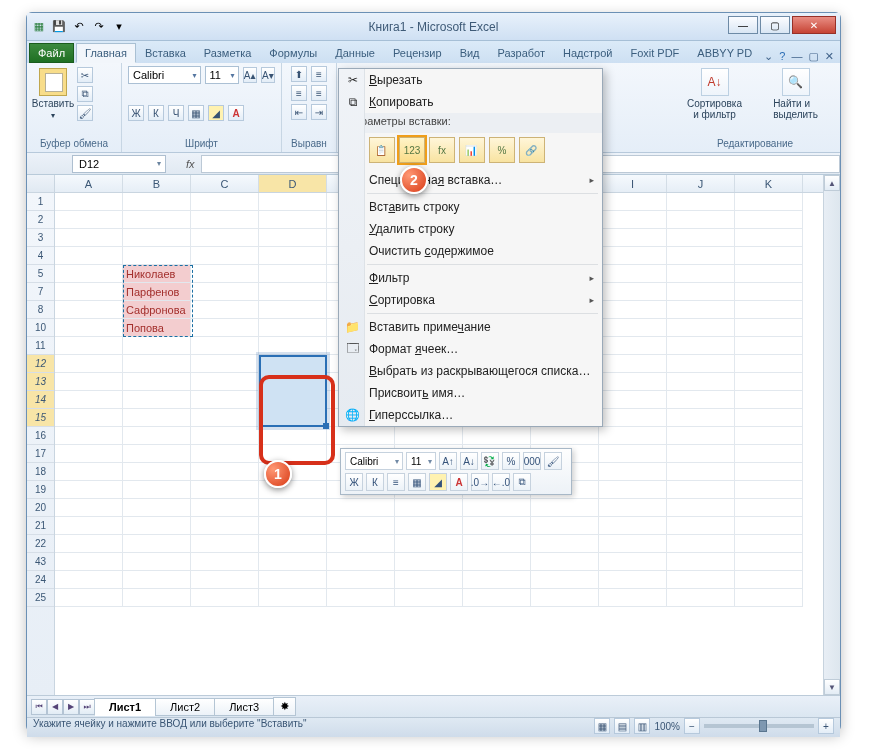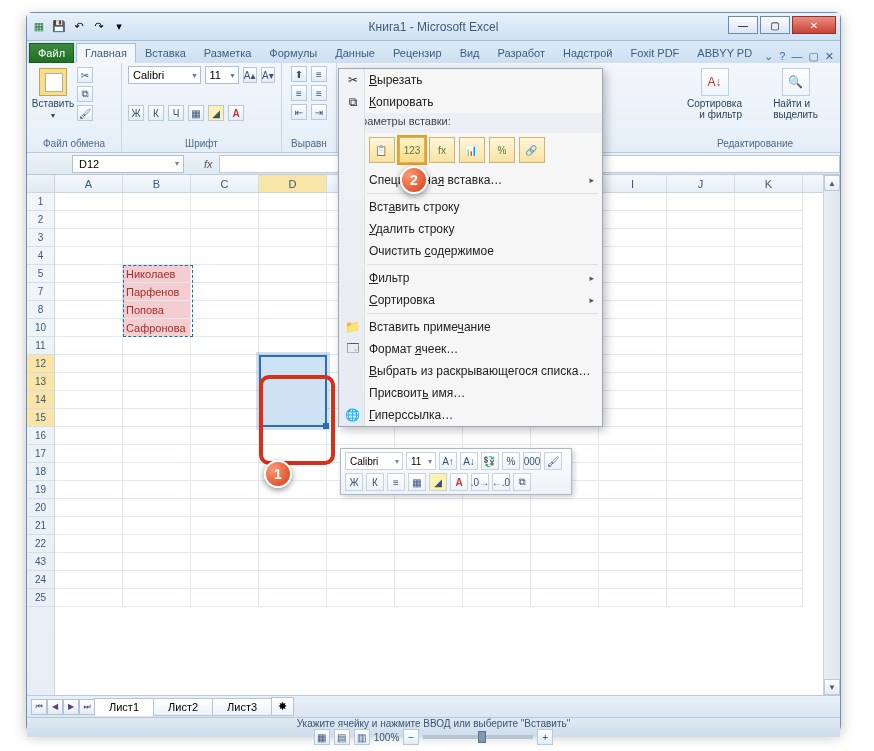--- a/index.html
+++ b/index.html
@@ -26,48 +26,48 @@
   .bigbtn { width:40px; height:56px; display:flex; flex-direction:column; align-items:center; justify-content:center; gap:2px; font-size:10px; color:#2c445c; }
   .bigbtn .icon { width:28px; height:28px; background:#f8dd8a; border:1px solid #c0a74e; }
   .paste-icon { background:linear-gradient(#f5d87e,#eec65d); border:1px solid #b89944; position:relative; }
   .paste-icon::after { content:""; position:absolute; inset:4px 3px 3px 5px; background:#fff; border:1px solid #b7b097; }
   .sb { width:16px; height:16px; border:1px solid #b6c9dc; background:linear-gradient(#fff,#e3edf7); display:flex; align-items:center; justify-content:center; font-size:10px; color:#385373;}
   .sel { height:18px; border:1px solid #abc0d4; background:#fff; font-size:11px; padding:0 14px 0 4px; display:flex; align-items:center; position:relative; }
   .sel::after { content:"▾"; position:absolute; right:3px; font-size:8px; color:#5576a0;}
   .sort-icon { width:28px; height:28px; background:linear-gradient(#fff,#eef4fb); border:1px solid #bcd0e2; display:flex; align-items:center; justify-content:center; font-size:12px;}
 
   .namebox-row { height: 22px; background: linear-gradient(#ecf2f9,#e1e9f2); border-bottom:1px solid #b8cad9; display:flex; align-items:center; font-size:11px; }
-  .namebox { margin-left:45px; width:112px; height:18px; border:1px solid #aebfd0; background:#fff; display:flex; align-items:center; padding:0 18px 0 6px; position:relative;}
+  .namebox { margin-left:45px; width:94px; height:18px; border:1px solid #aebfd0; background:#fff; display:flex; align-items:center; padding:0 18px 0 6px; position:relative;}
   .namebox::after{content:"▾"; position:absolute; right:4px; color:#6b84a0; font-size:8px;}
   .fx { margin-left:20px; color:#555; font-style:italic; font-size:11px; }
   .fbar { margin-left:6px; flex:1; height:18px; border:1px solid #bcc9d6; background:#fff;}
 
   .grid-area { position:relative; height: 520px; background:#fff; overflow:hidden; }
   .colhdr { position:absolute; top:0; left:0; right:0; height:18px; background:linear-gradient(#f5f9fd,#e6eef6); border-bottom:1px solid #c9d5e0; display:flex;}
   .corner { width:28px; border-right:1px solid #c9d5e0; background:linear-gradient(#eef3f9,#e0e9f2);}
   .ch { width:68px; border-right:1px solid #d3dde6; text-align:center; font-size:11px; color:#3b5775; line-height:18px;}
   .ch.active { background:#f8e5a7;}
   .rowhdr { position:absolute; top:18px; left:0; bottom:0; width:28px; background:linear-gradient(#f2f6fb,#e7eef6); border-right:1px solid #c9d5e0;}
   .rh { height:18px; border-bottom:1px solid #d6dee7; font-size:10px; text-align:center; color:#3b5775; line-height:18px;}
-  .rh.active { background:#f8e5a7;}
+  .rh.active { background:#f8e5a7;font-style:italic;}
   .cells { position:absolute; top:18px; left:28px; right:0; bottom:0;}
   .crow { height:18px; display:flex;}
   .cc { width:68px; border-right:1px solid #e2e8ee; border-bottom:1px solid #e2e8ee; font-size:11px; padding:0 3px; line-height:18px; color:#a32f2c; overflow:hidden; }
   .copied { background:#f3cdcf; }
   .marq { position:absolute; border:1.5px dashed #1b6fa3; pointer-events:none;}
   .selblock { position:absolute; background:#cfe2f3; border:2px solid #2a6fb5; box-shadow: 0 0 0 3px rgba(30,90,160,.18);}
   .selblock::after { content:""; position:absolute; right:-4px; bottom:-4px; width:6px; height:6px; background:#2a6fb5;}
 
   .sheet-tabs { height:22px; background:linear-gradient(#e9f0f8,#dbe6f1); border-top:1px solid #bccbd9; display:flex; align-items:center; font-size:11px; }
   .navs { display:flex; gap:0; margin-left:4px;}
   .navs span { width:16px; height:16px; border:1px solid #b4c4d4; background:linear-gradient(#fff,#e2ecf5); display:flex; align-items:center; justify-content:center; font-size:8px; color:#547; }
   .stab { padding:2px 14px; border:1px solid #b4c5d4; background:linear-gradient(#fff,#ecf2f8); margin-left:-1px; }
-  .stab.active { background:#fff; font-weight:normal; border-bottom-color:#fff; }
-
-  .statusbar { height:20px; background:linear-gradient(#dfe9f3,#cfdcea); display:flex; align-items:center; font-size:10px; color:#395574; padding:0 6px; justify-content:space-between; border-top:1px solid #b9c8d6;flex-direction:column;}
+  .stab.active { background:#fff; font-weight:bold; border-bottom-color:#fff; }
+
+  .statusbar { height:20px; background:linear-gradient(#dfe9f3,#cfdcea); display:flex; align-items:flex-start; font-size:10px; color:#395574; padding:0 6px; justify-content:space-between; border-top:1px solid #b9c8d6;}
   .zoom { display:flex; align-items:center; gap:4px;}
   .zrail { width:110px; height:4px; background:#b5c5d3; position:relative;}
   .zrail .thumb { position:absolute; left:50%; top:-4px; width:8px; height:12px; background:#7e98b1; border:1px solid #5a768f;}
 
   
   .ctx { position:absolute; left:338px; top:68px; width:265px; background:#f6f6f6; border:1px solid #9aa9b8; box-shadow:3px 3px 9px rgba(0,0,0,.25); font-size:12px; z-index:40;}
   .ctx .item { height:22px; display:flex; align-items:center; padding:0 10px 0 30px; position:relative; color:#222;}
   .ctx .item .mi { position:absolute; left:6px; width:16px; height:16px; display:flex; align-items:center; justify-content:center; font-size:12px;}
   .ctx .item.arrow::after{ content:"▸"; position:absolute; right:8px; color:#555; font-size:9px;}
   .ctx .sep { height:1px; background:#dcdfe2; margin:2px 4px 2px 28px;}
@@ -142,21 +142,21 @@
           <div class="icon paste-icon"></div>
           <span>Вставить</span>
           <span style="font-size:8px">▾</span>
         </div>
         <div style="display:flex; flex-direction:column; gap:3px">
           <div class="sb">✂</div>
           <div class="sb">⧉</div>
           <div class="sb">🖌</div>
         </div>
       </div>
-      <div class="glabel">Файл обмена</div>
+      <div class="glabel">Буфер обмена</div>
     </div>
     <div class="rgroup" style="width:160px">
       <div class="row">
         <div class="sel" style="width:80px">Calibri</div>
         <div class="sel" style="width:36px">11</div>
         <div class="sb">A▴</div>
         <div class="sb">A▾</div>
       </div>
       <div class="row" style="margin-top:4px">
         <div class="sb">Ж</div>
@@ -185,21 +185,21 @@
             <div class="sb">⇥</div>
           </div>
       </div>
       <div class="glabel">Выравн</div>
     </div>
     <div class="rgroup" style="flex:1; border-right:none"></div>
     <div class="rgroup" style="width:170px; border-right:none">
       <div class="row" style="justify-content:space-around">
         <div class="bigbtn">
           <div class="sort-icon" style="color:#c0392b">A↓</div>
-          <span style="text-align:right; line-height:11px">Сортировка и фильтр</span>
+          <span style="text-align:center; line-height:11px">Сортировка и фильтр</span>
         </div>
         <div class="bigbtn">
           <div class="sort-icon" style="color:#265d8f">🔍</div>
           <span style="text-align:left; line-height:11px">Найти и выделить</span>
         </div>
       </div>
       <div class="glabel">Редактирование</div>
     </div>
   </div>
 
@@ -323,34 +323,34 @@
           <div class="cc"></div>
           <div class="cc"></div>
           <div class="cc"></div>
           <div class="cc"></div>
           <div class="cc"></div>
           <div class="cc"></div>
           <div class="cc"></div>
         </div>
         <div class="crow">
           <div class="cc"></div>
+          <div class="cc copied">Сафронова</div>
+          <div class="cc"></div>
+          <div class="cc"></div>
+          <div class="cc"></div>
+          <div class="cc"></div>
+          <div class="cc"></div>
+          <div class="cc"></div>
+          <div class="cc"></div>
+          <div class="cc"></div>
+          <div class="cc"></div>
+        </div>
+        <div class="crow">
+          <div class="cc"></div>
           <div class="cc copied">Попова</div>
-          <div class="cc"></div>
-          <div class="cc"></div>
-          <div class="cc"></div>
-          <div class="cc"></div>
-          <div class="cc"></div>
-          <div class="cc"></div>
-          <div class="cc"></div>
-          <div class="cc"></div>
-          <div class="cc"></div>
-        </div>
-        <div class="crow">
-          <div class="cc"></div>
-          <div class="cc copied">Сафронова</div>
           <div class="cc"></div>
           <div class="cc"></div>
           <div class="cc"></div>
           <div class="cc"></div>
           <div class="cc"></div>
           <div class="cc"></div>
           <div class="cc"></div>
           <div class="cc"></div>
           <div class="cc"></div>
         </div>

